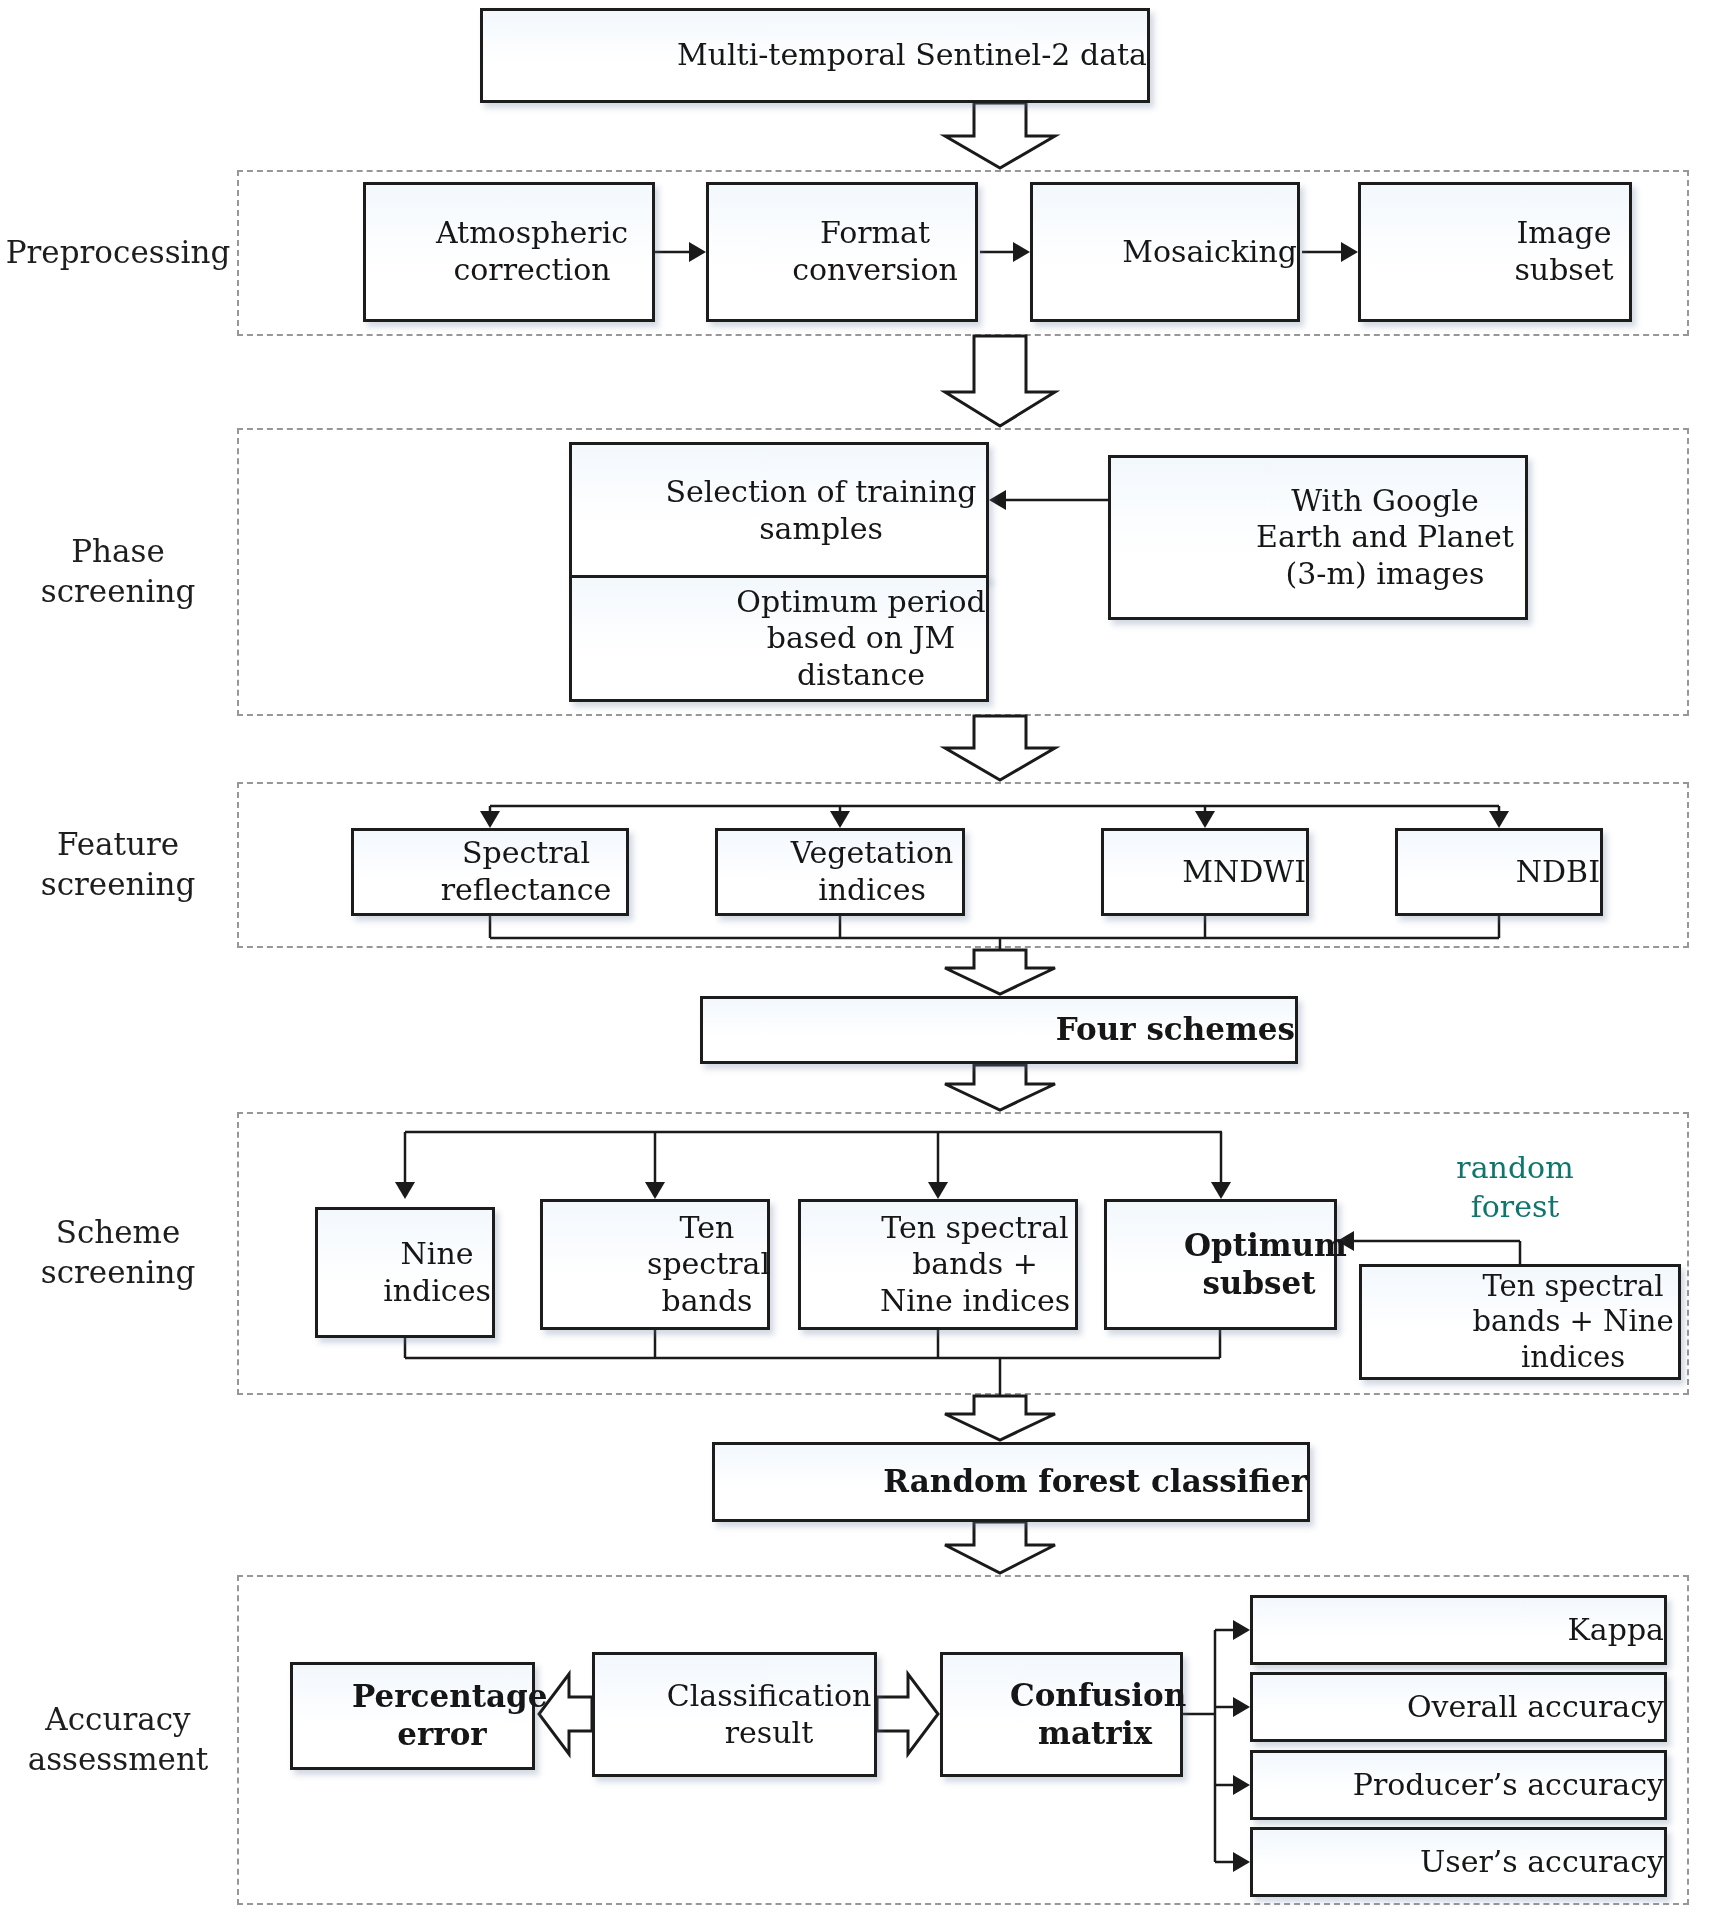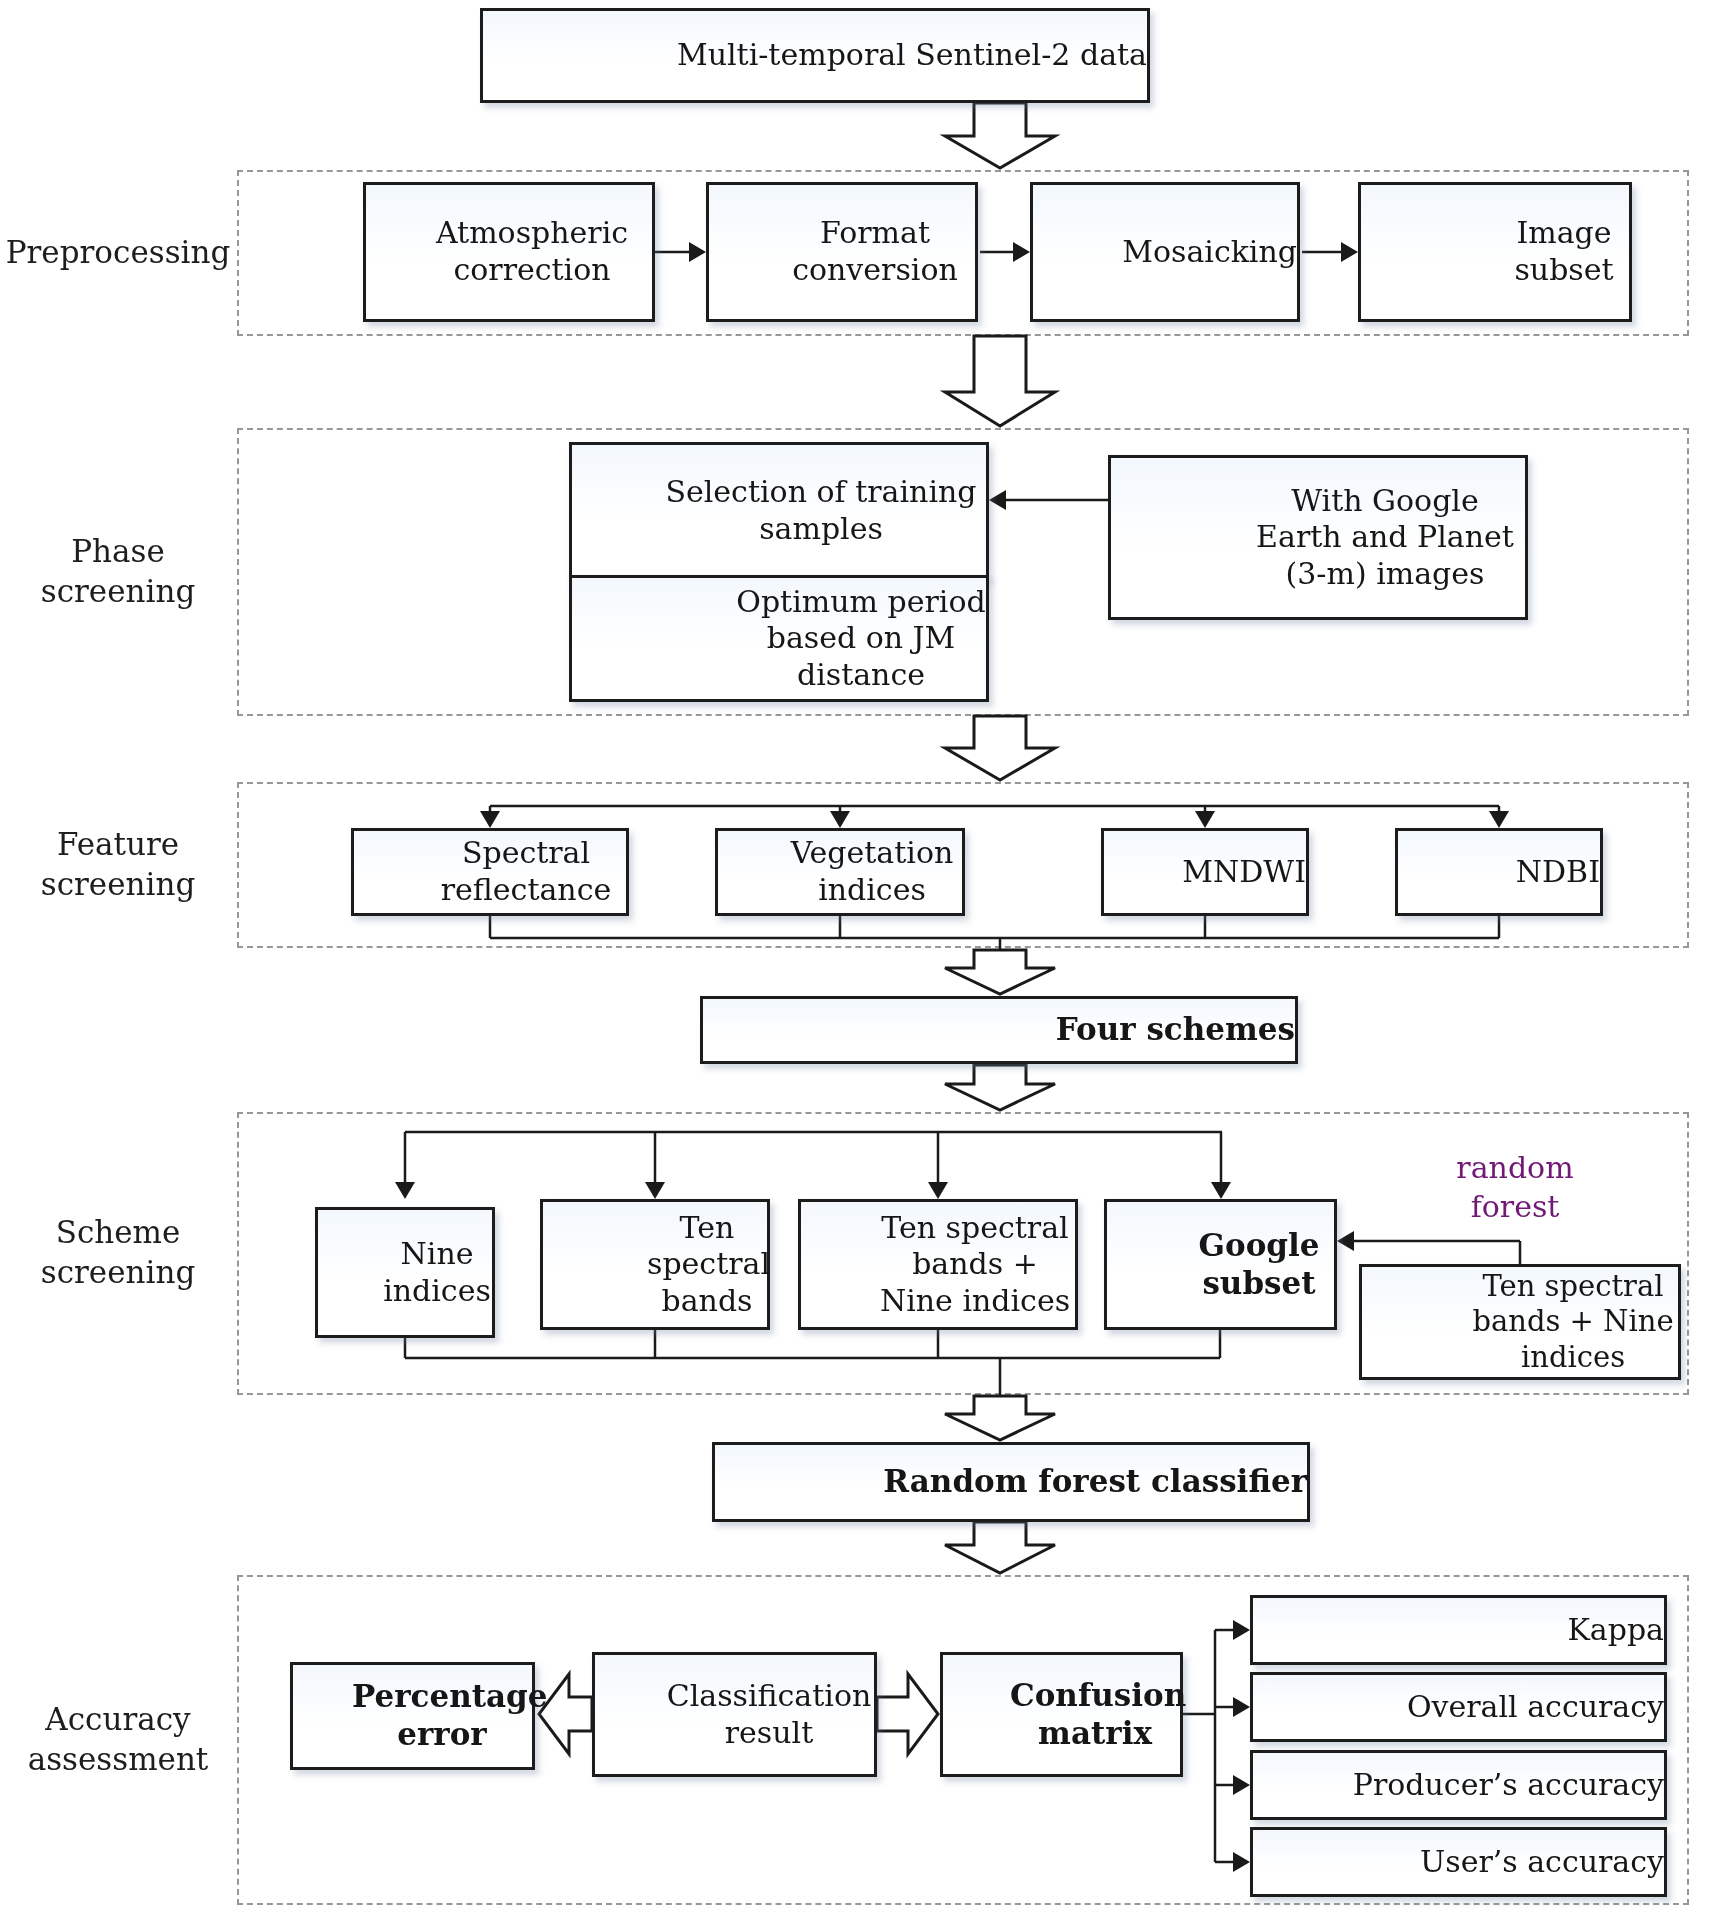--- a/index.html
+++ b/index.html
@@ -19,21 +19,21 @@
     box-shadow:4px 5px 6px rgba(110,130,160,0.30);
   }
   .node .inner{display:block;}
   .bold{font-weight:bold;font-size:31px;}
   .slabel{
     position:absolute;z-index:2;display:flex;align-items:center;justify-content:center;
     text-align:center;font-size:31px;line-height:1.28;color:#1e1e1e;
   }
   .slabel .inner{display:block;}
   .annotation{
-    position:absolute;z-index:2;text-align:center;font-size:30px;line-height:1.3;color:#701a75;
+    position:absolute;z-index:2;text-align:center;font-size:30px;line-height:1.3;color:#0f766e;
   }
 </style>
 </head>
 <body>
 
 <div id="canvas">
 
   <svg id="connectors" width="1709" height="1923" viewBox="0 0 1709 1923">
       <polygon points="974,103 974,136 945,136 1000,168 1055,136 1026,136 1026,103" fill="#ffffff" stroke="#1a1a1a" stroke-width="3"></polygon>
       <polygon points="974,336 974,392 945,392 1000,426 1055,392 1026,392 1026,336" fill="#ffffff" stroke="#1a1a1a" stroke-width="3"></polygon>
@@ -168,21 +168,21 @@
   <div class="node" style="left:315px;top:1199px;width:180px;height:131px;margin-top:8px;">
     <span class="inner" style="max-width:110px;">Nine indices</span>
     </div>
   <div class="node" style="left:540px;top:1199px;width:230px;height:131px;">
     <span class="inner" style="max-width:120px;">Ten spectral bands</span>
     </div>
   <div class="node" style="left:798px;top:1199px;width:280px;height:131px;">
     <span class="inner" style="max-width:200px;">Ten spectral bands + Nine indices</span>
     </div>
   <div class="node bold" style="left:1104px;top:1199px;width:233px;height:131px;">
-    <span class="inner" style="max-width:150px;">Google subset</span>
+    <span class="inner" style="max-width:150px;">Optimum subset</span>
     </div>
   <div class="annotation" style="left:1420px;top:1148px;width:190px;">
     <span class="inner">random forest</span></div>
   <div class="node" style="left:1359px;top:1264px;width:322px;height:116px;font-size:29px;">
     <span class="inner" style="max-width:210px;">Ten spectral bands + Nine indices</span>
     </div>
 
   <div class="node bold" style="left:712px;top:1442px;width:598px;height:80px;">
     <span class="inner">Random forest classifier</span>
     </div>

